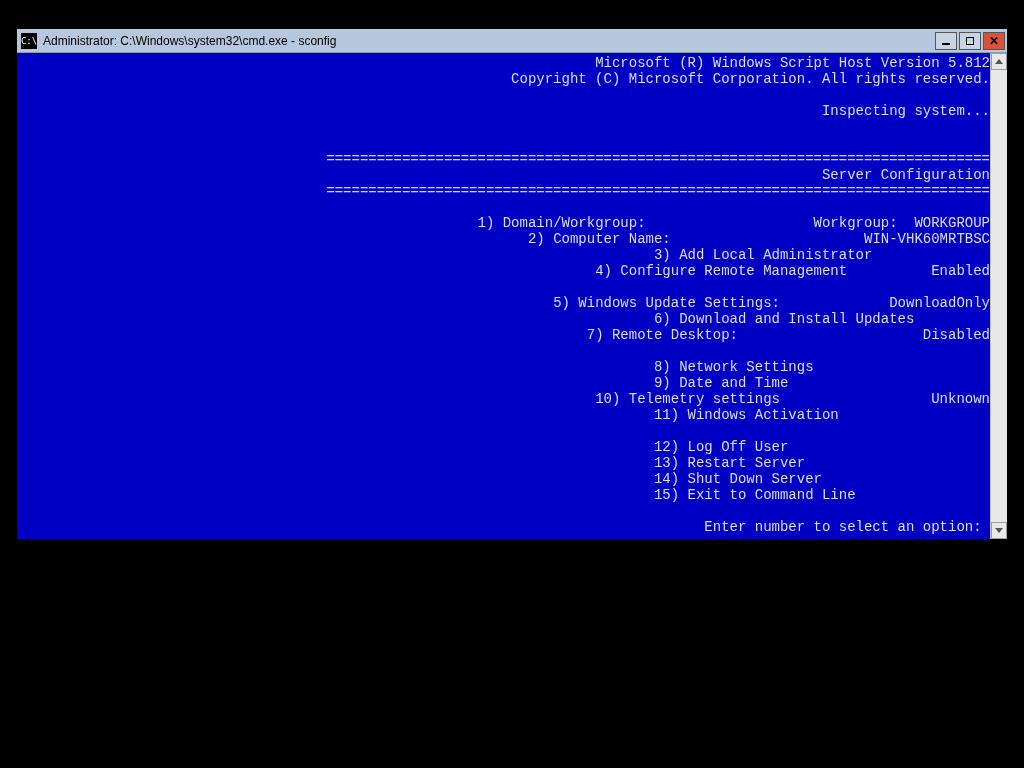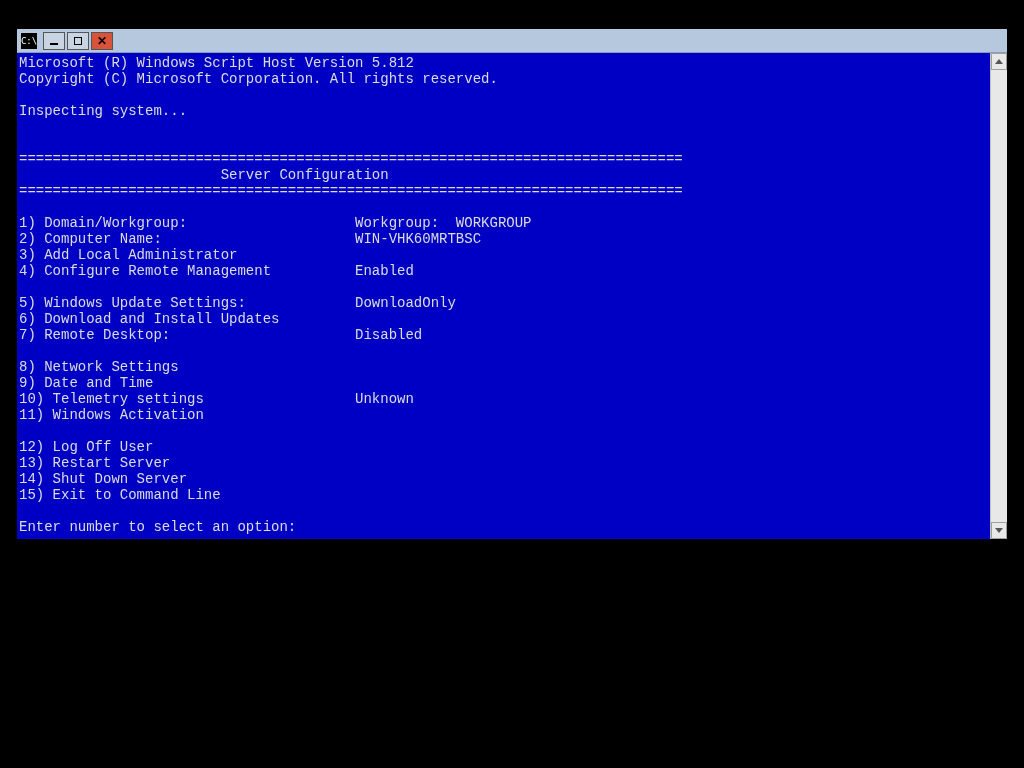--- a/index.html
+++ b/index.html
@@ -68,20 +68,21 @@
     .tb-min { background: #c8d4e2; }
     .tb-max { background: #c8d4e2; }
     .tb-close { background: #d9533b; color: #fff; }
     .min-glyph { width: 8px; height: 2px; background: #000; margin-top: 6px; }
     .max-glyph { width: 8px; height: 8px; border: 1px solid #000; }
     .close-glyph { font-size: 12px; font-weight: bold; color: #000; line-height: 1; }
     .console-body {
       flex: 1;
       display: flex;
       overflow: hidden;
+      text-align: right;
     }
     .console {
       flex: 1;
       background: #0000c4;
       color: #dcdcdc;
       font-family: Consolas, 'Courier New', monospace;
       font-size: 14px;
       line-height: 16px;
       padding: 2px 0 0 2px;
       white-space: pre;
@@ -118,20 +119,21 @@
       border-right: 4px solid transparent;
       border-top: 5px solid #555;
     }
   </style>
 </head>
 <body>
 
 <div class="window">
   <div class="titlebar">
     <div class="titlebar-icon">C:\</div>
+    <div class="titlebar-text">Administrator: C:\Windows\system32\cmd.exe - sconfig</div>
     <div class="titlebar-buttons">
       <div class="tb-btn tb-min">
           <div class="min-glyph"></div>
         </div>
       <div class="tb-btn tb-max">
           <div class="max-glyph"></div>
         </div>
       <div class="tb-btn tb-close">
           <span class="close-glyph">✕</span>
         </div>

